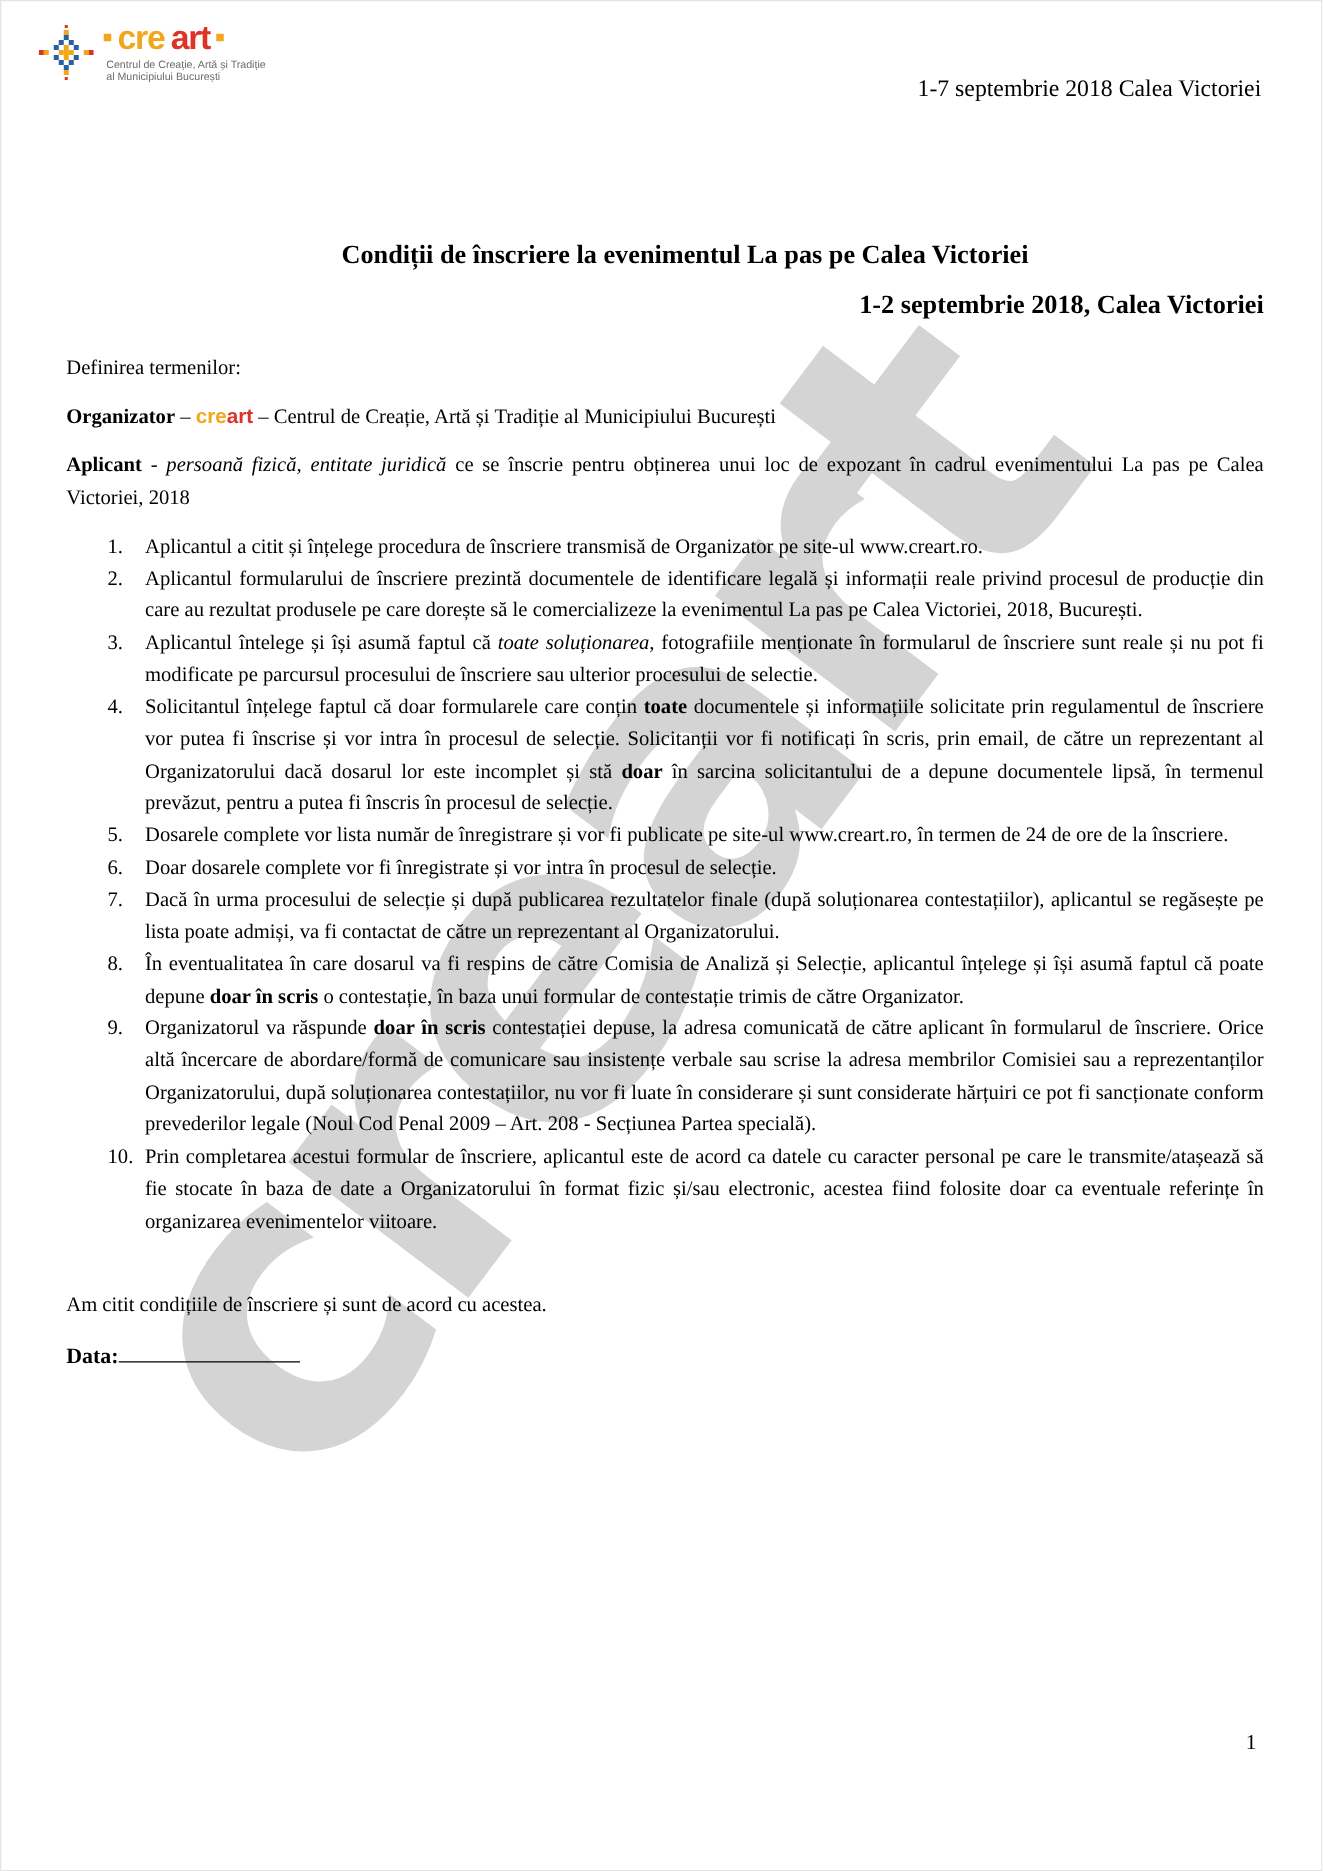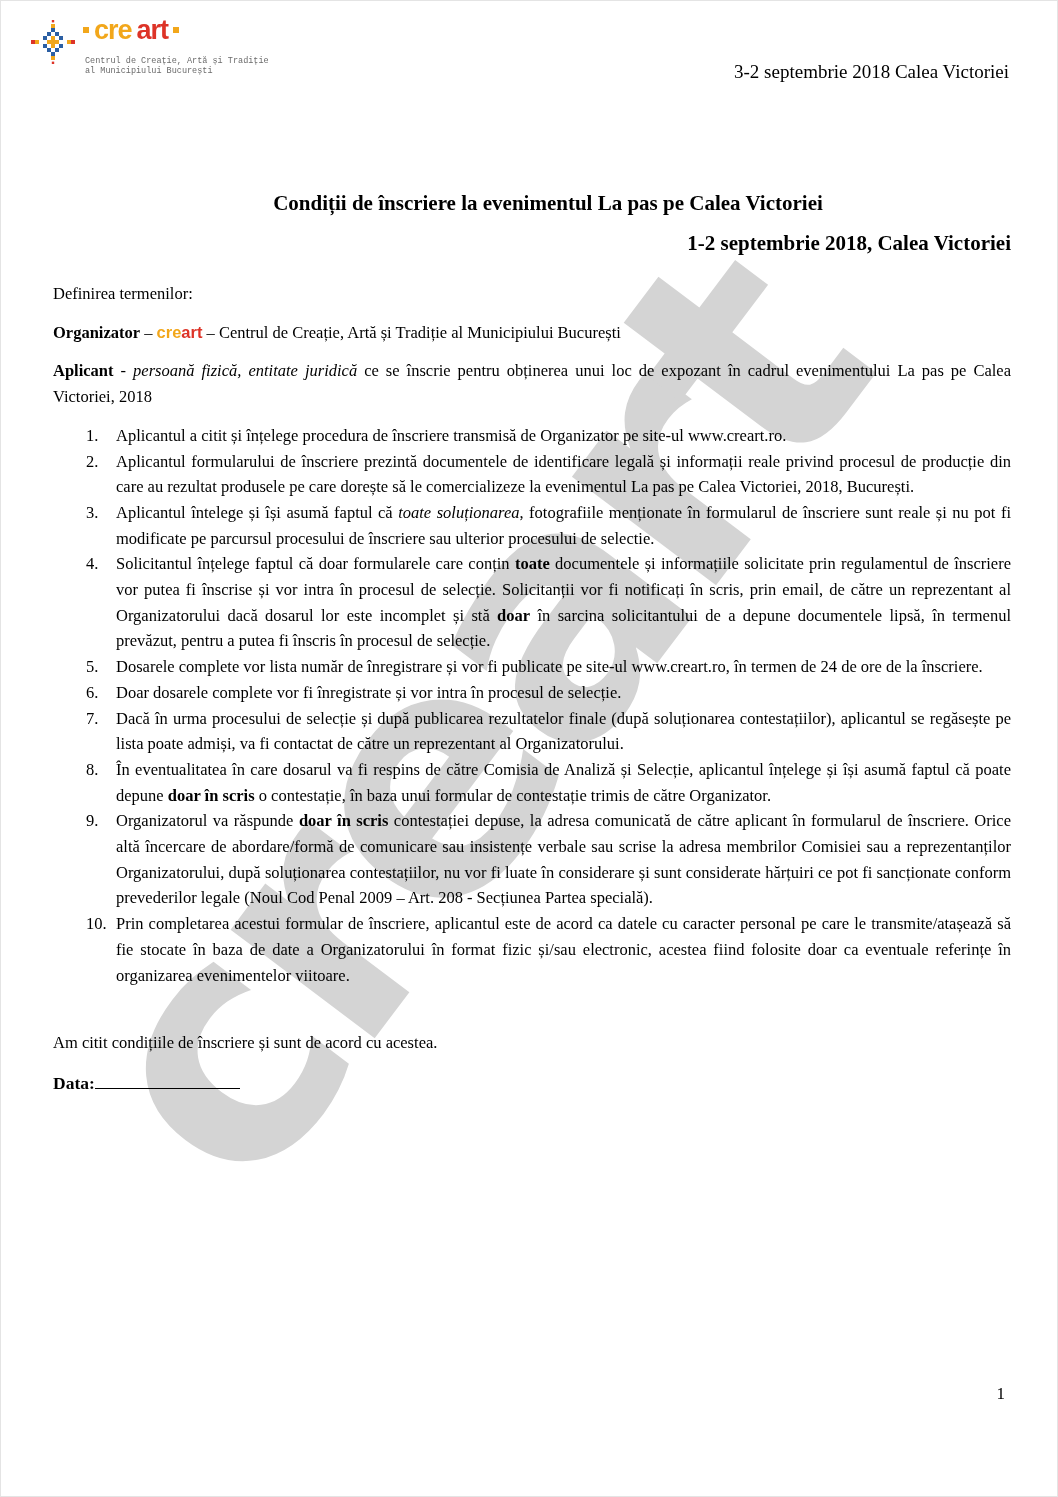--- a/index.html
+++ b/index.html
@@ -47,23 +47,23 @@
   .logo-right{display:flex;flex-direction:column;}
   .brand-row{
     display:flex;align-items:center;gap:5px;
     font-family:"Liberation Sans","DejaVu Sans",sans-serif;
     font-weight:700;font-size:27px;letter-spacing:-1px;line-height:26px;
   }
   .brand-cre{color:var(--brand-orange);}
   .brand-art{color:var(--brand-red);}
   .logo-dot{width:6px;height:6px;background:var(--brand-orange);display:inline-block;}
   .tagline{
-    font-family:Liberation Mono, monospace;
+    font-family:Liberation Sans, sans-serif;
     font-size:8.5px;line-height:10px;color:var(--tagline-gray);
-    margin-top:13px;margin-left:2px;
+    margin-top:3px;margin-left:2px;
   }
   
   .header-date{
     position:absolute;top:60px;right:48px;
     font-size:19px;
   }
   
   .doc-title{
     position:absolute;top:190px;left:68px;width:958px;
     text-align:center;font-weight:700;font-size:21px;
@@ -144,21 +144,21 @@
             <span class="brand-art">art</span>
             <span class="logo-dot"></span>
         </div>
         <div class="tagline">
           <div>Centrul de Creație, Artă și Tradiție</div>
           <div>al Municipiului București</div>
         </div>
       </div>
     </div>
 
-    <div class="header-date">3-2 septembrie 2018 Calea Victoriei</div>
+    <div class="header-date">1-7 septembrie 2018 Calea Victoriei</div>
 
     <div class="doc-title">Condiții de înscriere la evenimentul La pas pe Calea Victoriei</div>
     <div class="doc-subtitle">1-2 septembrie 2018, Calea Victoriei</div>
 
     <div class="body">
       <p>Definirea termenilor:</p>
       <p><span class="b">Organizator</span><span> – </span><span style="font-family: &quot;Liberation Sans&quot;, &quot;DejaVu Sans&quot;, sans-serif; font-weight: 700; color: var(--brand-orange);">cre</span><span style="font-family: &quot;Liberation Sans&quot;, &quot;DejaVu Sans&quot;, sans-serif; font-weight: 700; color: var(--brand-red);">art</span><span> – Centrul de Creație, Artă și Tradiție al Municipiului București</span></p>
       <p><span class="b">Aplicant</span><span> - </span><span class="i">persoană fizică, entitate juridică</span><span> ce se înscrie pentru obținerea unui loc de expozant în cadrul evenimentului La pas pe Calea Victoriei, 2018</span></p>
 
       <div class="olist">

